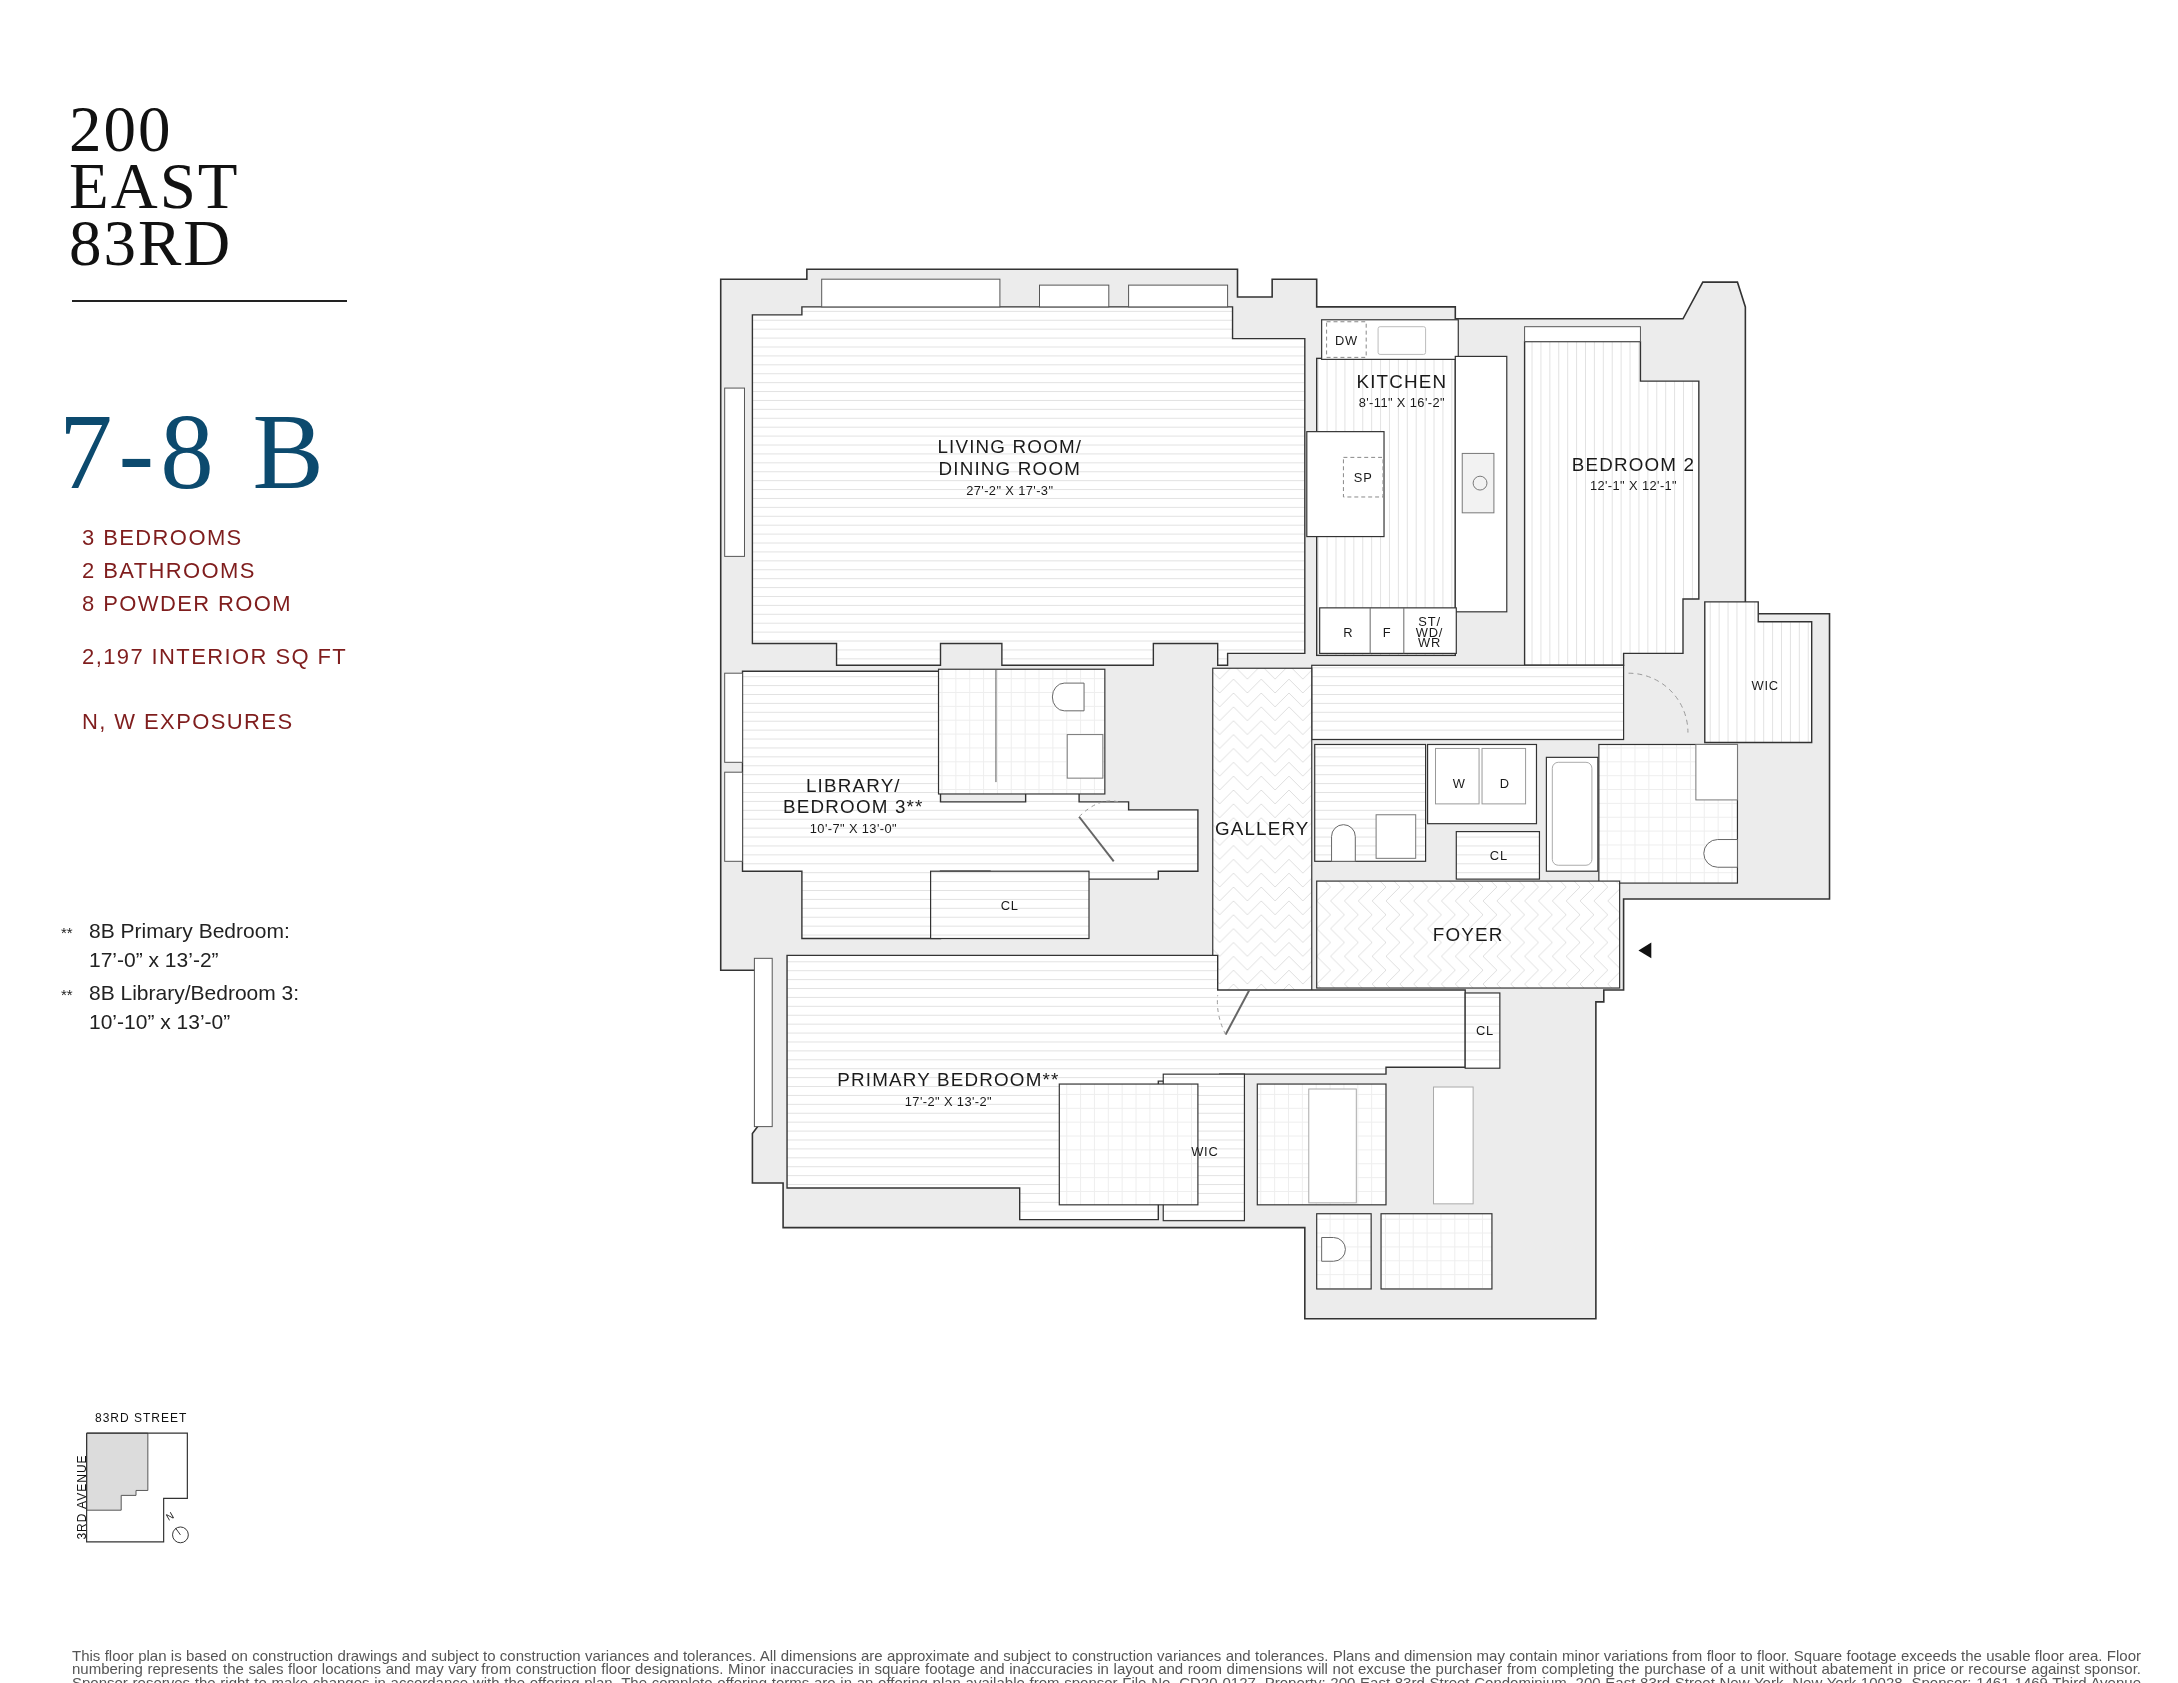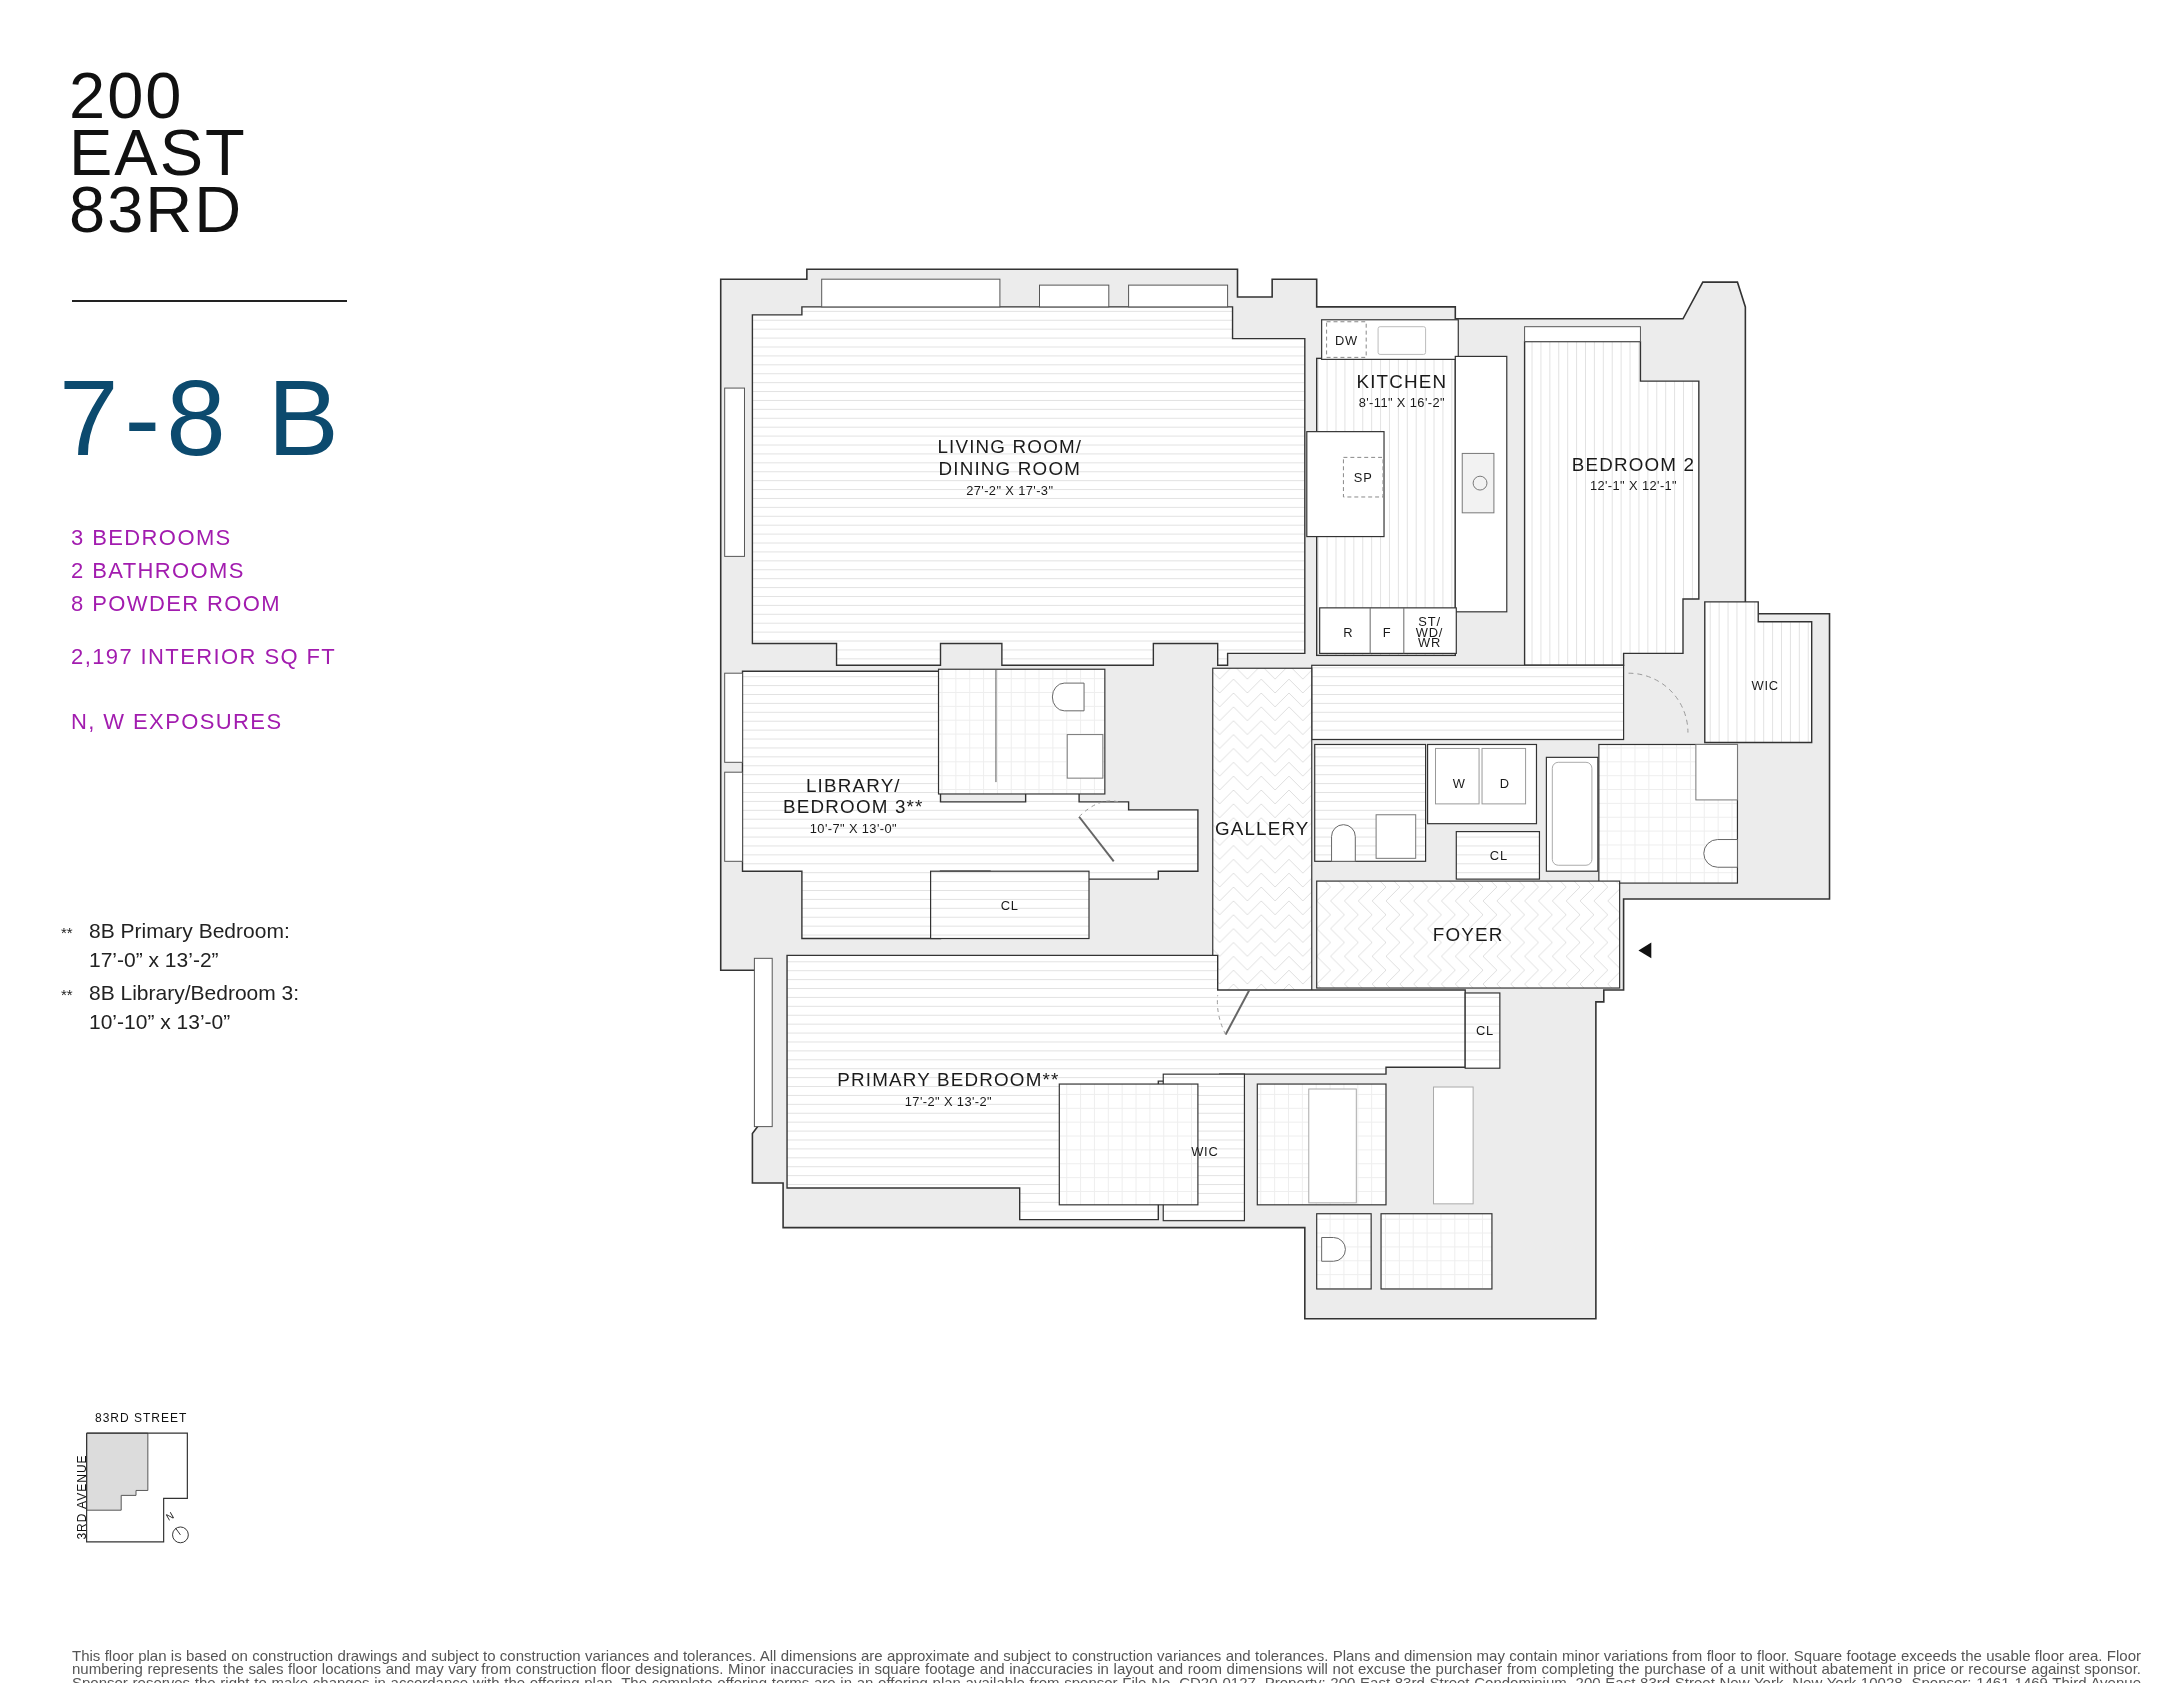--- a/index.html
+++ b/index.html
@@ -1,26 +1,26 @@
 <!DOCTYPE html>
 <html><head>
 <meta charset="utf-8">
 <style>
   html, body { margin:0; padding:0; background:#ffffff; }
   body { width:2178px; height:1683px; position:relative; overflow:hidden;
          font-family:"Liberation Sans", sans-serif; color:#111; }
-  .serif { font-family:Liberation Sans, sans-serif; }
+  .serif { font-family:Liberation Serif, serif;margin-top:34px; }
   .brand { position:absolute; left:69px; top:67px; font-size:65px; line-height:57px;
            letter-spacing:2px; font-weight:400; color:#111; }
   .brand div { height:57px; }
   .rule { position:absolute; left:72px; top:300px; width:275px; height:2px; background:#222; }
   .unit { position:absolute; left:59px; top:364px; font-size:107px; line-height:109px;
           font-weight:400; letter-spacing:6px; color:#0c4a6e; }
-  .specs { position:absolute; left:71px; top:521px; font-size:22px; letter-spacing:1.4px;
-           line-height:33px; color:#a21caf; }
+  .specs { position:absolute; left:82px; top:521px; font-size:22px; letter-spacing:1.4px;
+           line-height:33px; color:#7f1d1d; }
   .foot-notes { position:absolute; left:61px; top:916px; font-size:21px; line-height:29px; color:#222; }
   .foot-notes .row { display:flex; margin-bottom:4px; }
   .foot-notes .star { width:28px; font-size:15px; padding-top:2px; }
   .disclaimer { position:absolute; left:72px; top:1649px; width:2069px; font-size:15px;
                 line-height:13.4px; color:#555; text-align:justify; }
   .keymap { position:absolute; left:57px; top:1381px; width:158px; height:149px;margin-top:30px; }
   .keymap .street { position:absolute; left:38px; top:0px; font-size:12px; letter-spacing:1px; }
   .keymap .avenue { position:absolute; left:-18px; top:79px; font-size:12px; letter-spacing:1px;
                     transform:rotate(-90deg); transform-origin:center; white-space:nowrap; }
   .plan { position:absolute; left:0; top:0; }

